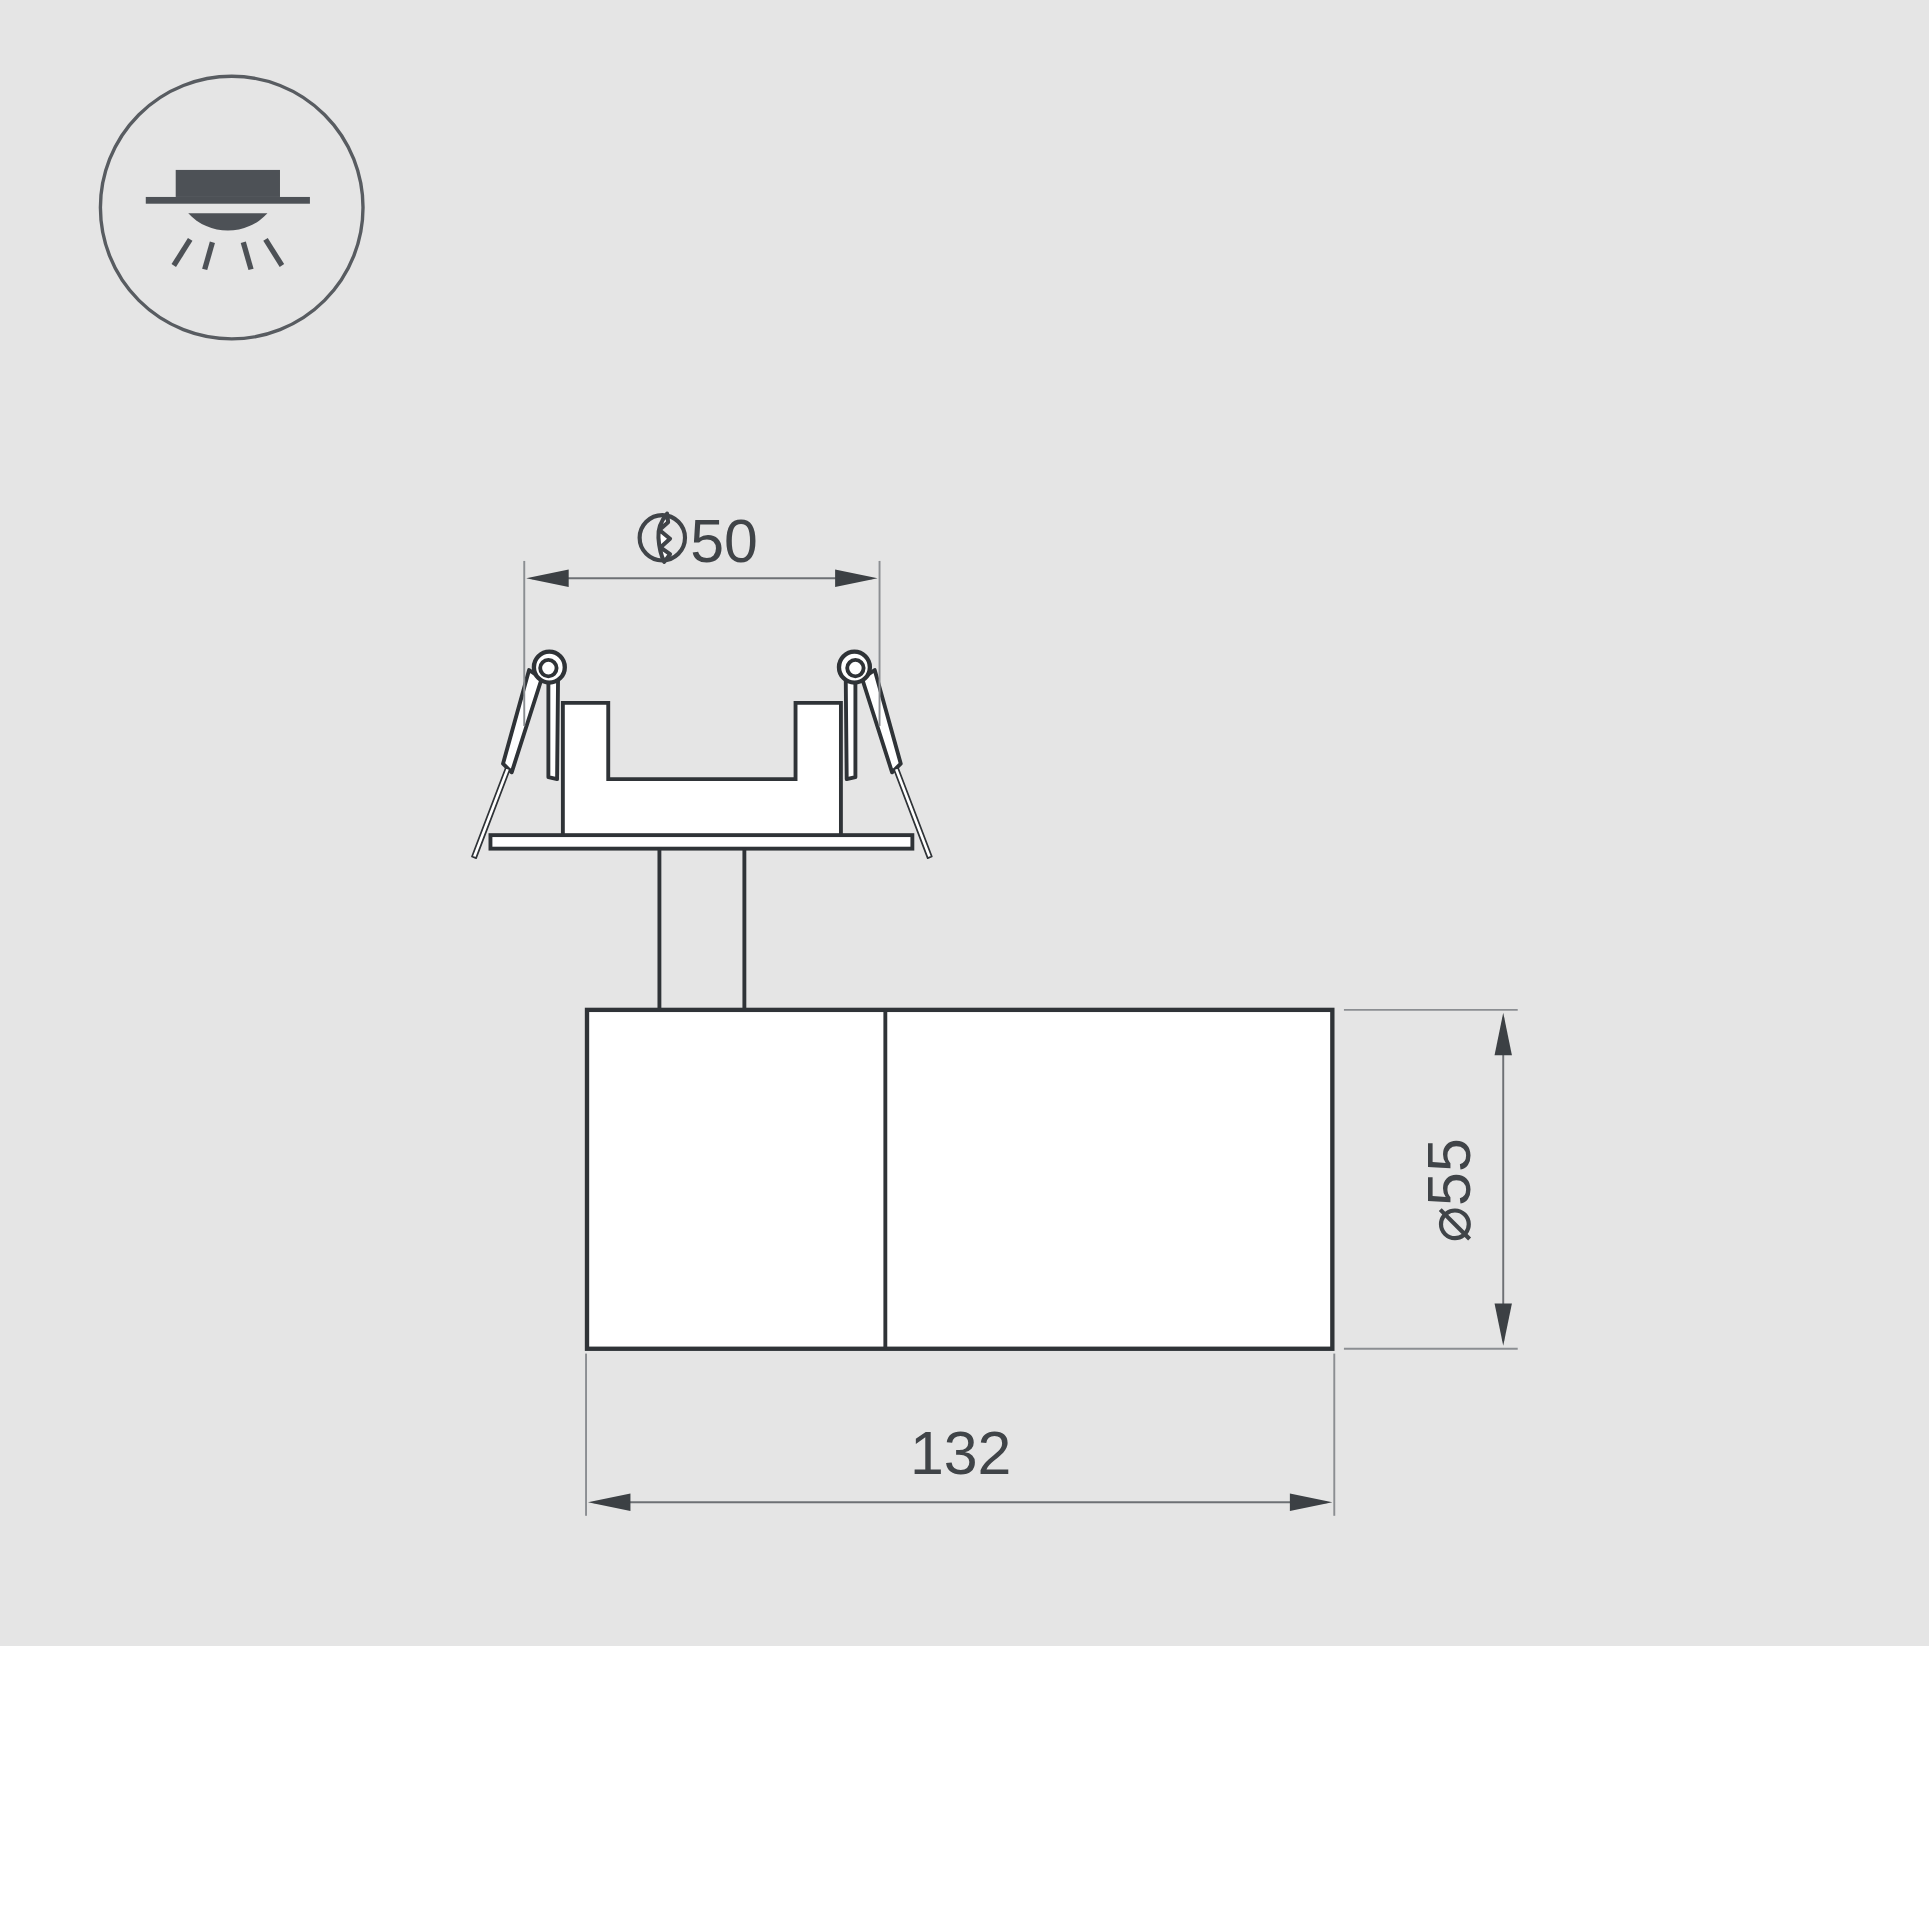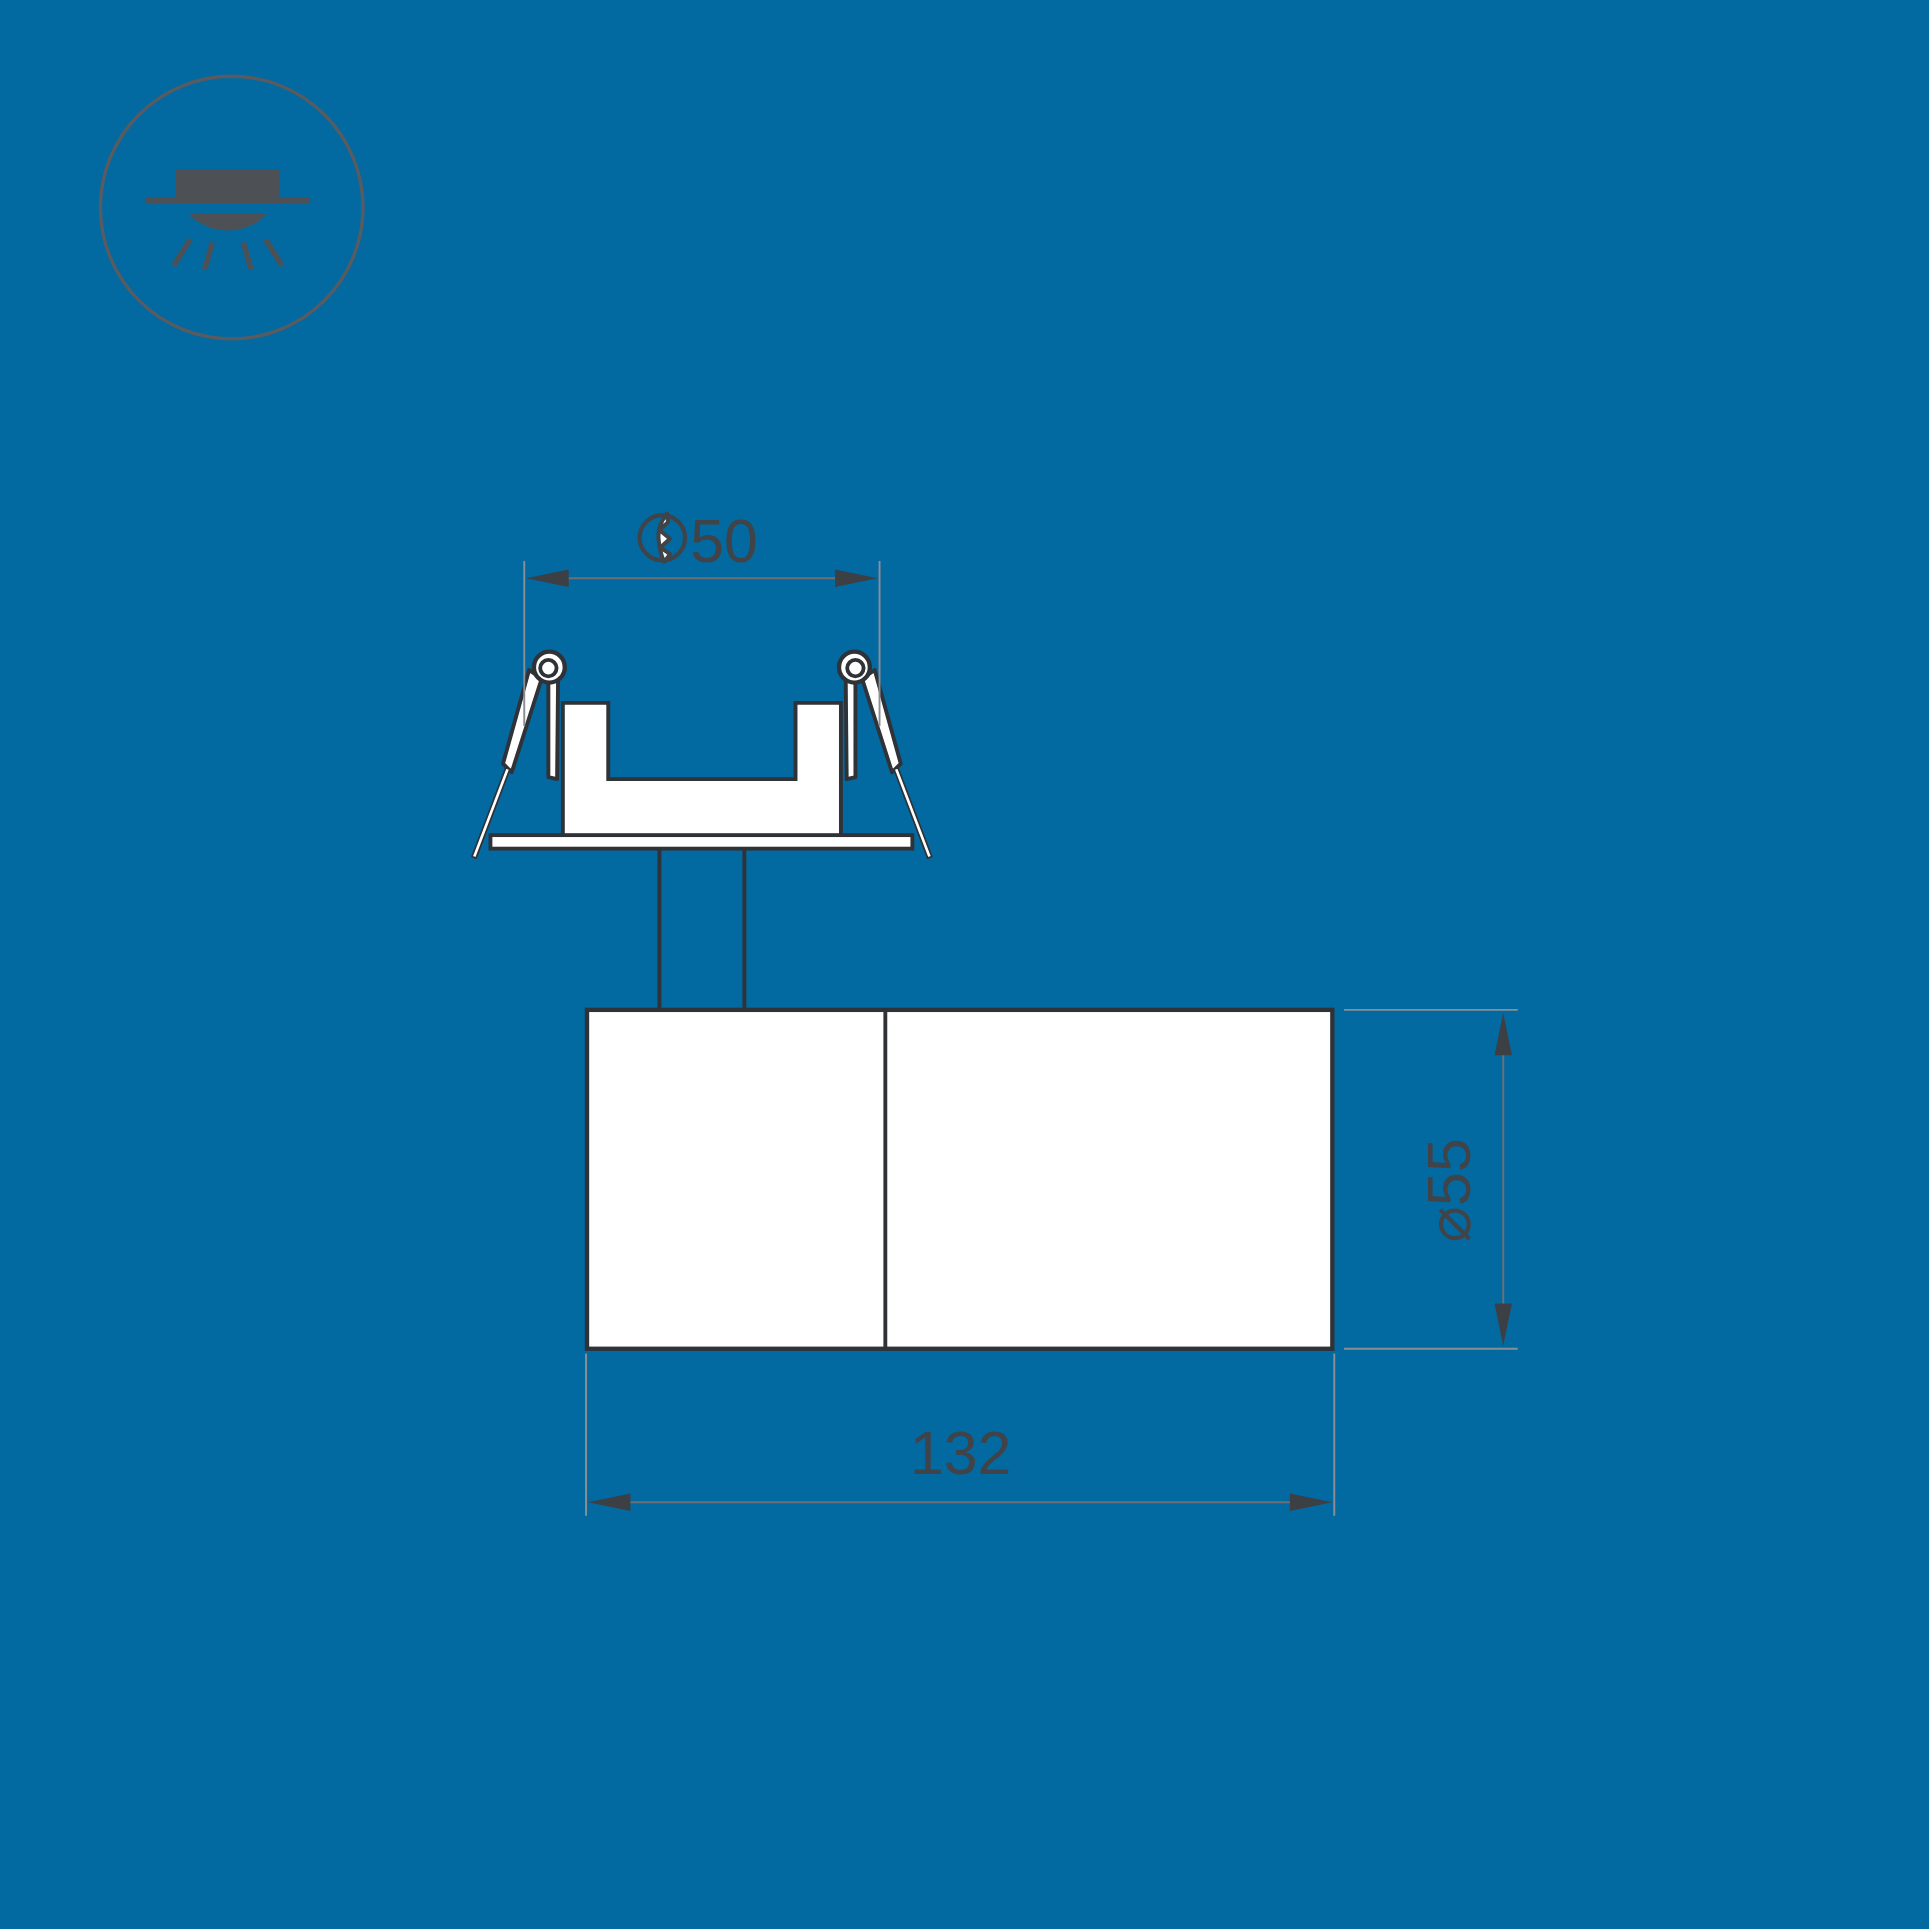--- a/index.html
+++ b/index.html
@@ -1,19 +1,19 @@
 <!DOCTYPE html>
 <html><head>
 <meta charset="utf-8">
 <style>
   html,body{margin:0;padding:0;background:#ffffff;}
   .canvas{
     position:relative;
-    width:1929px;height:1929px;
-    background:#0369a1;
+    width:1929px;height:1646px;
+    background:#e5e5e5;
     font-family:"Liberation Sans","DejaVu Sans",sans-serif;
   }
   svg{position:absolute;left:0;top:0;}
 
   
   .ln      {fill:none;stroke:#2f3337;stroke-width:4;stroke-linejoin:miter;}
   .ln-thick{fill:none;stroke:#2f3337;stroke-width:4.5;}
   .white-fill{fill:#ffffff;}
   .clip-part {fill:#ffffff;stroke:#2f3337;stroke-width:4;stroke-linejoin:round;}
   .wire      {fill:#ffffff;stroke:#2f3337;stroke-width:1.8;stroke-linejoin:round;}

